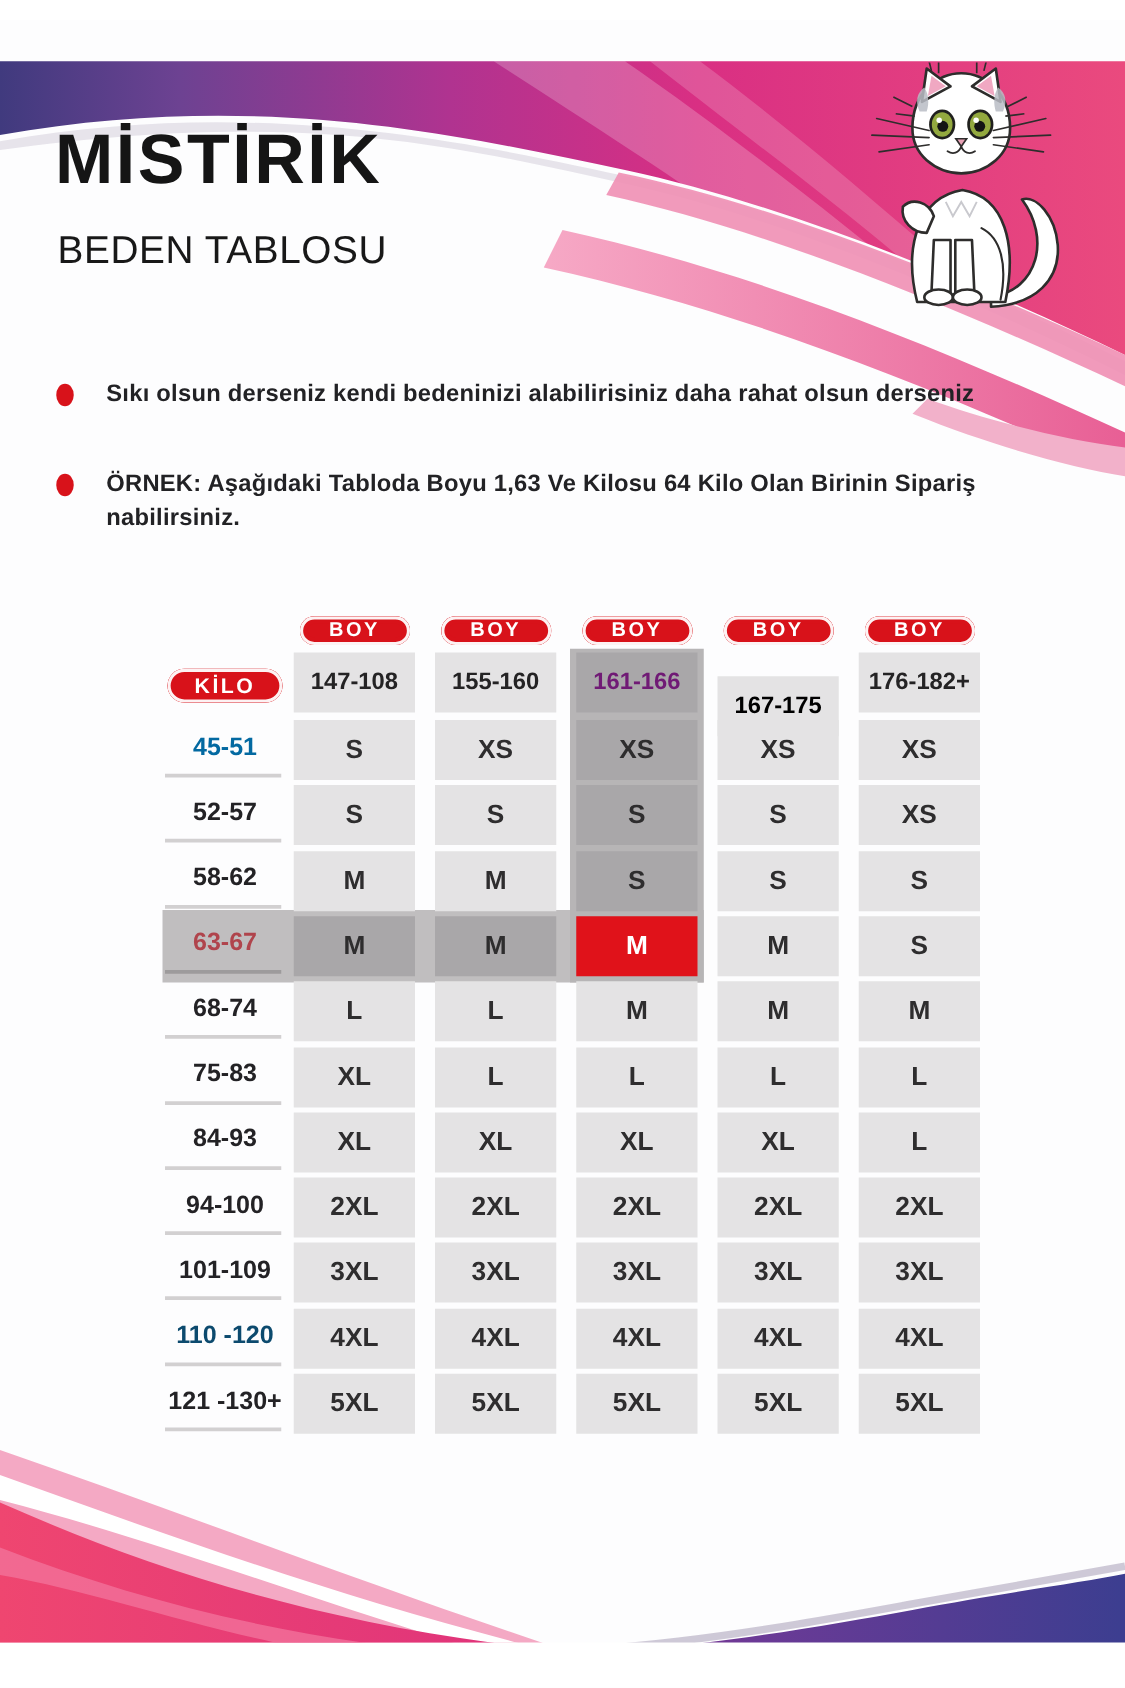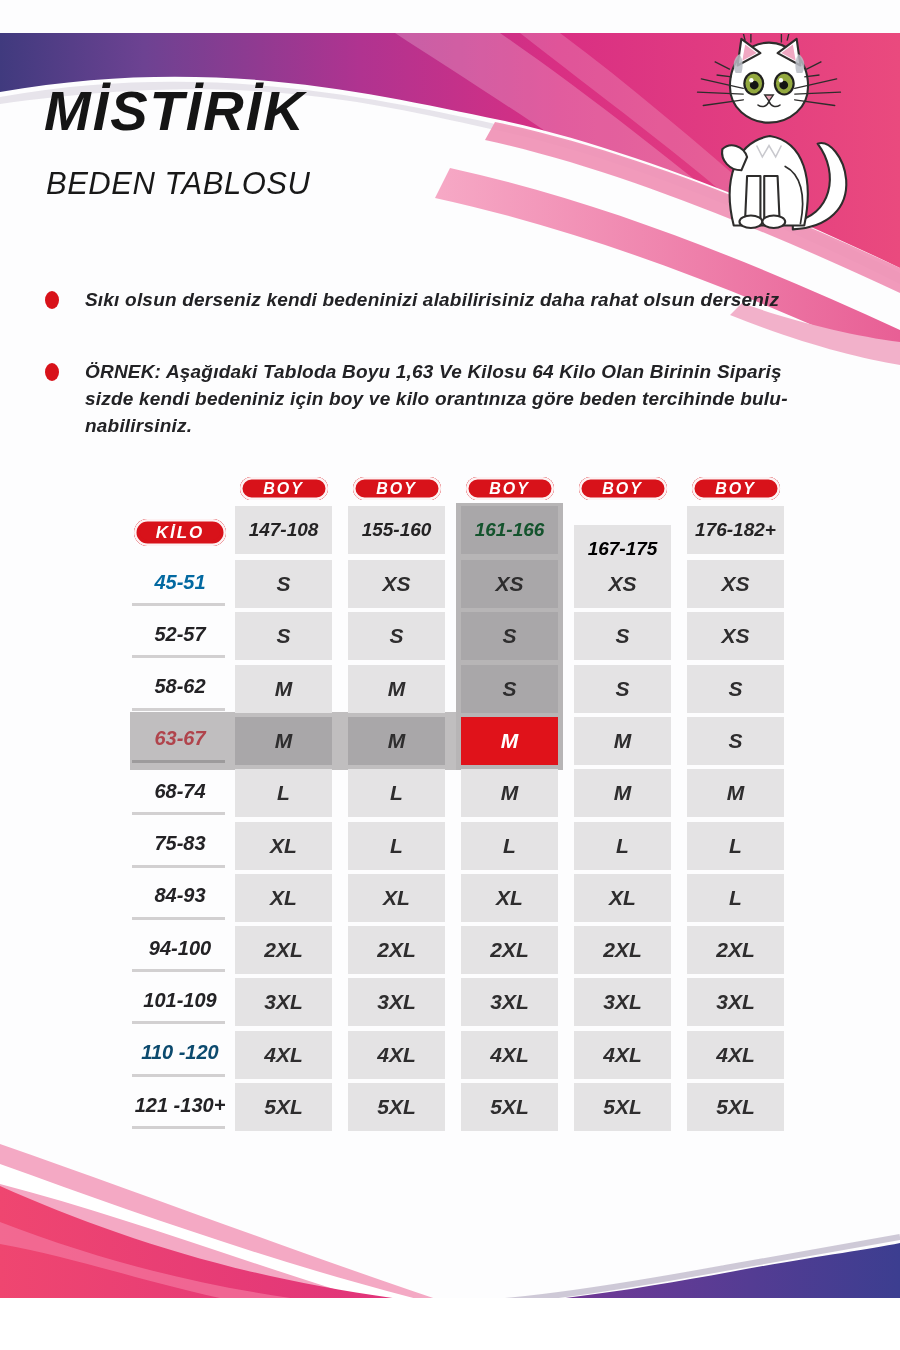--- a/index.html
+++ b/index.html
@@ -1,20 +1,19 @@
 <!DOCTYPE html>
 <html><head>
 <meta charset="utf-8">
 <style>
   html,body{margin:0;padding:0;background:#ffffff;}
   #page{
-    position:relative;width:900px;height:1298px;margin:0 auto;
+    position:relative;width:900px;height:1298px;margin:16px auto;
     background:#fdfdfe;overflow:hidden;
     font-family:"Liberation Sans","DejaVu Sans",sans-serif;
-    font-style:italic;
   }
   .abs{position:absolute;}
   
   #brand-title{
     left:44px;top:78px;font-size:56px;font-weight:700;letter-spacing:2px;
     color:#151515;
   }
   #brand-subtitle{
     left:46px;top:166px;font-size:31px;font-weight:400;letter-spacing:0.5px;
     color:#181818;
@@ -140,21 +139,20 @@
       <div class="note" style="top: 286px;">
         <span class="note-dot" style="background: rgb(216, 18, 26);"></span>
         <div class="note-lines">
           <div class="note-line">Sıkı olsun derseniz kendi bedeninizi alabilirisiniz daha rahat olsun derseniz</div>
         </div>
       </div>
       <div class="note" style="top: 358px;">
         <span class="note-dot" style="background: rgb(216, 18, 26);"></span>
         <div class="note-lines">
           <div class="note-line">ÖRNEK: Aşağıdaki Tabloda Boyu 1,63 Ve Kilosu 64 Kilo Olan Birinin Sipariş</div>
-          <div class="note-line">sizde kendi bedeniniz için boy ve kilo orantınıza göre beden tercihinde bulu-</div>
           <div class="note-line">nabilirsiniz.</div>
         </div>
       </div>
     </div>
 
   <div id="size-table" class="abs" style="left:0;top:0;width:900px;height:1150px;">
       <div class="abs" style="left: 130px; top: 711.9px; width: 433px; height: 58px; background: rgb(192, 190, 191);"></div>
       <div class="abs" style="left: 456px; top: 503px; width: 107px; height: 266.9px; background: rgb(183, 181, 182);"></div>
       <div class="pill" style="left: 239.5px; top: 477px; width: 88px; height: 23px; background: rgb(216, 18, 26); color: rgb(216, 18, 26); font-size: 16px;">
         <span style="color: rgb(255, 255, 255);">BOY</span>
@@ -169,21 +167,21 @@
         <span style="color: rgb(255, 255, 255);">BOY</span>
       </div>
       <div class="pill" style="left: 691.5px; top: 477px; width: 88px; height: 23px; background: rgb(216, 18, 26); color: rgb(216, 18, 26); font-size: 16px;">
         <span style="color: rgb(255, 255, 255);">BOY</span>
       </div>
       <div class="pill" style="left: 134px; top: 519px; width: 92px; height: 27px; background: rgb(216, 18, 26); color: rgb(216, 18, 26); font-size: 17px;">
         <span style="color: rgb(255, 255, 255);">KİLO</span>
       </div>
       <div class="cell" style="left: 235px; top: 506px; width: 97px; height: 48px; background: rgb(228, 227, 228); font-size: 19px; color: rgb(36, 35, 36);">147-108</div>
       <div class="cell" style="left: 348px; top: 506px; width: 97px; height: 48px; background: rgb(228, 227, 228); font-size: 19px; color: rgb(36, 35, 36);">155-160</div>
-      <div class="cell" style="left: 461px; top: 506px; width: 97px; height: 48px; background: rgb(169, 167, 169); font-size: 19px; color: #14532d;">161-166</div>
+      <div class="cell" style="left: 461px; top: 506px; width: 97px; height: 48px; background: rgb(169, 167, 169); font-size: 19px; color: #701a75;">161-166</div>
       <div class="cell" style="left: 574px; top: 525px; width: 97px; height: 48px; background: rgb(228, 227, 228); font-size: 19px; color: #000000;">167-175</div>
       <div class="cell" style="left: 687px; top: 506px; width: 97px; height: 48px; background: rgb(228, 227, 228); font-size: 19px; color: rgb(36, 35, 36);">176-182+</div>
       <div class="wlabel" style="left: 130px; top: 560px; width: 100px; height: 44px; font-size: 20px; color: #0369a1;">45-51</div>
       <div class="uline" style="left: 132px; top: 603px; width: 93px; background: rgb(210, 208, 209);"></div>
       <div class="cell" style="left: 235px; top: 560px; width: 97px; height: 48px; background: rgb(228, 227, 228); color: rgb(46, 45, 46); font-size: 21px;">S</div>
       <div class="cell" style="left: 348px; top: 560px; width: 97px; height: 48px; background: rgb(228, 227, 228); color: rgb(46, 45, 46); font-size: 21px;">XS</div>
       <div class="cell" style="left: 461px; top: 560px; width: 97px; height: 48px; background: rgb(169, 167, 169); color: rgb(46, 45, 46); font-size: 21px;">XS</div>
       <div class="cell" style="left: 574px; top: 560px; width: 97px; height: 48px; background: rgb(228, 227, 228); color: rgb(46, 45, 46); font-size: 21px;">XS</div>
       <div class="cell" style="left: 687px; top: 560px; width: 97px; height: 48px; background: rgb(228, 227, 228); color: rgb(46, 45, 46); font-size: 21px;">XS</div>
       <div class="wlabel" style="left: 130px; top: 612.3px; width: 100px; height: 44px; font-size: 20px; color: rgb(35, 34, 37);">52-57</div>

